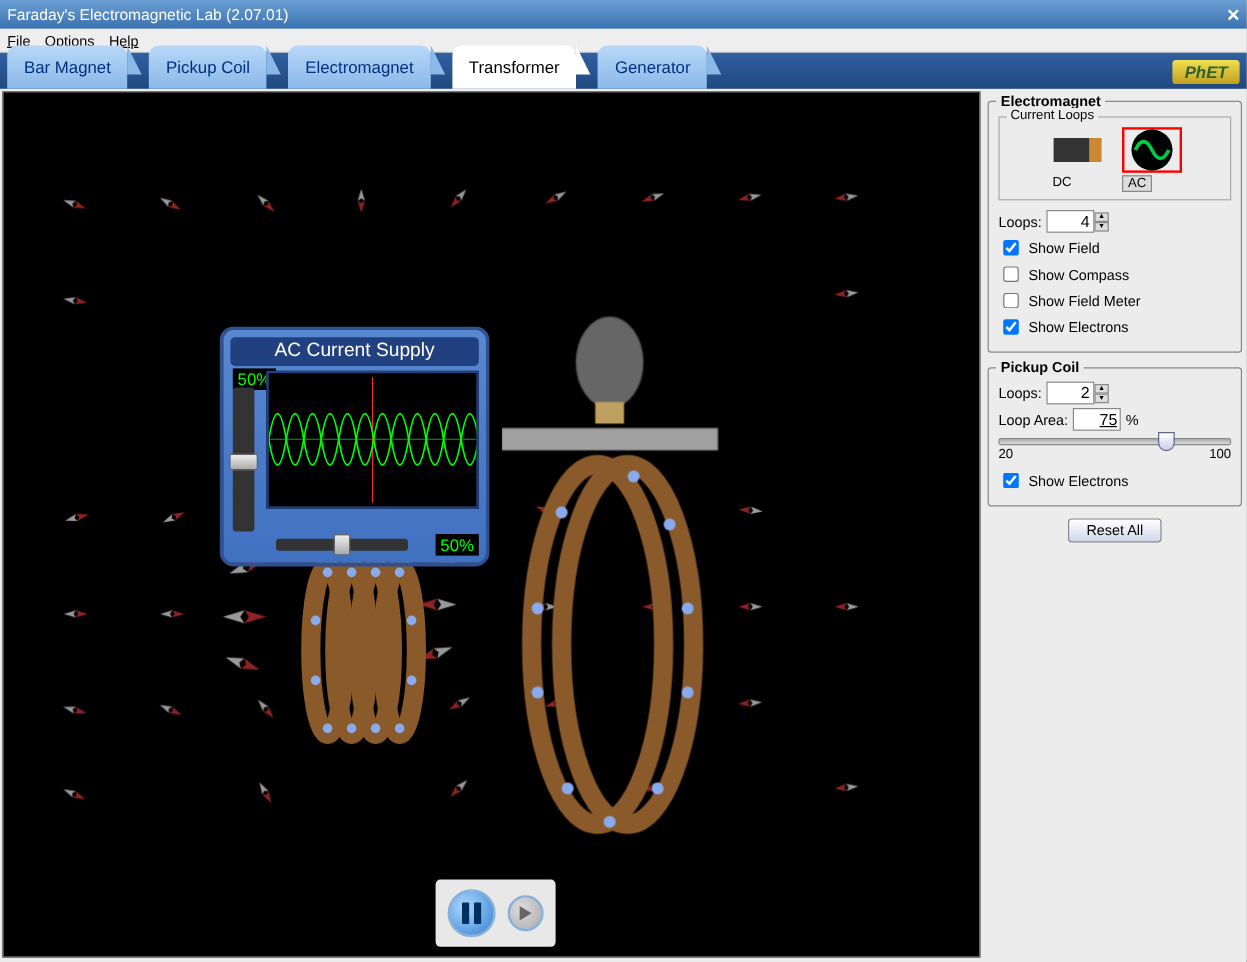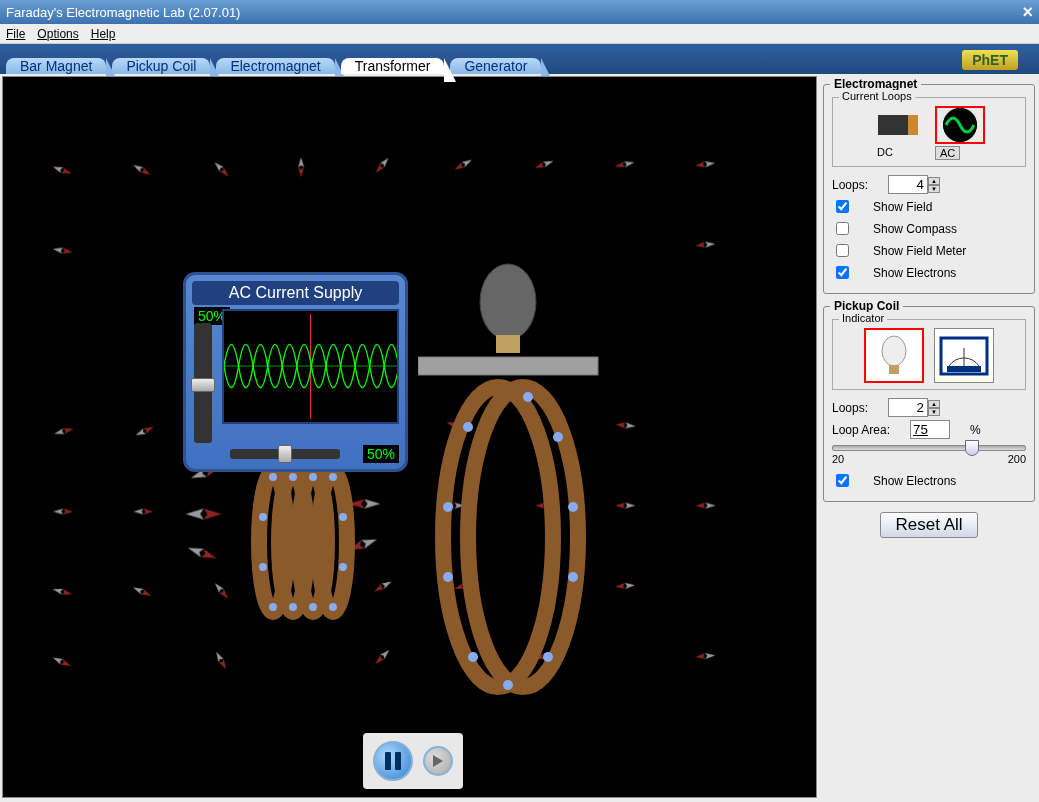--- a/index.html
+++ b/index.html
@@ -9,25 +9,25 @@
   .titlebar { background: linear-gradient(#6b9fd4, #3a72b0); height: 22px; display: flex; align-items: center; padding: 12px 6px; color: #fff; font-size: 13px; justify-content: space-between; }
   .titlebar .close { font-size: 18px; cursor: pointer; font-weight: bold; }
   
   
   .menubar { background: #eeeeee; height: 20px; display: flex; align-items: center; padding: 0 6px; border-bottom: 1px solid #ccc; }
   .menubar span { margin-right: 12px; text-decoration: underline; font-size: 12px; color: #000; cursor: pointer; }
   .menubar span::first-letter { text-decoration: underline; }
   
   
   .tabs { background: linear-gradient(#3060a0,#204880); height: 30px; display: flex; align-items: flex-end; padding: 4px 6px 0 6px; position: relative; }
-  .tab { background: linear-gradient(#b8d8f8,#8ab8e8); color: #003080; padding: 4px 14px; margin-right: 6px; border-radius: 8px 8px 0 0; font-size: 14px; cursor: pointer; height: 16px; display:flex; align-items:center; position: relative; }
+  .tab { background: linear-gradient(#b8d8f8,#8ab8e8); color: #003080; padding: 4px 14px; margin-right: 18px; border-radius: 8px 8px 0 0; font-size: 14px; cursor: pointer; height: 36px; display:flex; align-items:center; position: relative; }
   .tab::after { content:''; position:absolute; right:-12px; top:0; width:0;height:0; border-left:12px solid #8ab8e8; border-top:24px solid transparent; }
   .tab.active { background: #ffffff; color: #000; z-index:2;}
   .tab.active::after { border-left-color:#fff; }
-  .phet-logo { margin-left: auto; background: linear-gradient(#f0e050,#c0a020); color:#306030; font-weight:bold; padding: 2px 10px; border-radius:3px; font-size:14px; position:absolute; right:21px; top:6px;}
+  .phet-logo { margin-left: auto; background: linear-gradient(#f0e050,#c0a020); color:#306030; font-weight:bold; font-style:italic; padding: 2px 10px; border-radius:3px; font-size:14px; position:absolute; right:6px; top:6px;}
   
   
   .main { display: flex; height: 726px; background: #ececec; }
   .sim-area { flex: 1; background: #000; position: relative; margin: 2px; border: 1px solid #888; }
   .right-panel { width: 220px; padding: 4px; display: flex; flex-direction: column; gap: 6px; }
   
   
   .field-bg { position:absolute; inset:0; overflow:hidden; }
   
   
@@ -47,33 +47,33 @@
   .group > .legend { position: absolute; top: -8px; left: 6px; background: #ececec; padding: 0 4px; font-weight: bold; font-size: 12px; }
   .inner-group { border: 1px solid #aaa; padding: 8px 6px 6px 6px; margin: 4px 0 8px 0; position: relative; }
   .inner-group > .legend { position: absolute; top: -8px; left: 6px; background: #ececec; padding: 0 3px; font-size: 11px; }
   .source-row { display:flex; gap:12px; justify-content:center; }
   .source-item { text-align:left; }
   .source-img { width:50px; height:38px; display:flex; align-items:center; justify-content:center; border:1px solid transparent; }
   .source-item.sel .source-img { border: 2px solid #f00; }
   .source-item .lbl { font-size:11px; margin-top:2px; display:inline-block; padding:0 4px;}
   .source-item.sel .lbl { border:1px solid #888; background:#ddd; }
   
-  .row { display:flex; align-items:center; gap:20px; margin:3px 0; font-size:12px; }
+  .row { display:flex; align-items:center; gap:4px; margin:3px 0; font-size:12px; }
   .spinner { display:flex; align-items:center; }
   .spinner input { width:40px; text-align:right; padding:1px 3px; border:1px solid #888; }
   .spinner .btns { display:flex; flex-direction:column; }
   .spinner .btns div { width:12px; height:8px; background:#ddd; border:1px solid #888; font-size:6px; text-align:center; line-height:6px; cursor:pointer;}
   
   input[type=checkbox] { margin-right:4px; }
   
   .slider-track { width: 100%; height: 6px; background: linear-gradient(#aaa,#ddd); border:1px solid #888; border-radius:2px; position:relative; margin: 6px 0 2px 0;}
   .slider-thumb { position:absolute; top:-6px; width:14px; height:16px; background:linear-gradient(#fff,#cce); border:1px solid #668; border-radius: 0 0 7px 7px; }
   .slider-labels { display:flex; justify-content: space-between; font-size:11px; }
   
-  .reset-btn { display:block; margin: 4px auto 0 auto; padding: 2px 14px; background:linear-gradient(#fff,#d0d8e8); border:1px solid #888; border-radius:3px; cursor:pointer; font-size:17px;}
+  .reset-btn { display:block; margin: 4px auto 0 auto; padding: 2px 14px; background:linear-gradient(#fff,#d0d8e8); border:1px solid #888; border-radius:3px; cursor:pointer; font-size:12px;}
   
   
   .play-controls { position:absolute; left:360px; bottom:8px; background:#e8e8e8; padding:8px 10px; border-radius:4px; display:flex; gap:10px; align-items:center; }
   .play-btn { width:40px; height:40px; border-radius:50%; background: radial-gradient(circle at 35% 35%, #b0d8ff,#3080d0); border:2px solid #88b0d8; display:flex; align-items:center; justify-content:center; cursor:pointer;}
   .play-btn.disabled { background: radial-gradient(circle at 35% 35%, #ddd,#aaa); width:30px;height:30px;}
   .pause-icon { display:flex; gap:4px;}
   .pause-icon span { width:6px; height:18px; background:#003060; border-radius:1px;}
   .step-icon { width:0;height:0; border-left:10px solid #666; border-top:6px solid transparent; border-bottom:6px solid transparent;}
   
   
@@ -372,62 +372,43 @@
         </label>
       <label class="row">
           <input type="checkbox" checked="" style="">
           <span>Show Electrons</span>
         </label>
     </div>
 
     <div class="group">
       <div class="legend">Pickup Coil</div>
 
-      <div class="inner-group">
-        <div class="legend">Indicator</div>
-        <div class="ind-row">
-          <div class="ind-item sel">
-            <svg width="30" height="42">
-                <ellipse cx="15" cy="16" rx="12" ry="15" fill="#eee" stroke="#999"></ellipse>
-                <rect x="10" y="30" width="10" height="9" fill="#c0a060"></rect>
-              </svg>
-          </div>
-          <div class="ind-item" style="background:linear-gradient(#fff,#ffe);">
-            <svg width="50" height="40">
-                <rect x="2" y="2" width="46" height="36" fill="#fff" stroke="#003080" stroke-width="3"></rect>
-                <path d="M10,30 A18,18 0 0 1 40,30" stroke="#333" fill="none"></path>
-                <line x1="25" y1="30" x2="25" y2="12" stroke="#333"></line>
-                <rect x="8" y="30" width="34" height="6" fill="#003080"></rect>
-              </svg>
-          </div>
-        </div>
-      </div>
 
       <div class="row">
         <span>Loops:</span>
         <div class="spinner">
           <input value="2" style="">
           <div class="btns">
               <div>▲</div>
               <div>▼</div>
             </div>
         </div>
       </div>
 
       <div class="row">
         <span>Loop Area:</span>
-        <input style="width: 40px; text-align: left; border: 1px solid rgb(136, 136, 136); text-decoration: underline;" value="75">
+        <input style="width: 40px; text-align: right; border: 1px solid rgb(136, 136, 136); text-decoration: underline;" value="75">
         <span>%</span>
       </div>
       <div class="slider-track">
         <div class="slider-thumb" style="left:69%;"></div>
       </div>
       <div class="slider-labels">
         <span>20</span>
-        <span>200</span>
+        <span>100</span>
       </div>
 
       <label class="row" style="margin-top:6px;">
           <input type="checkbox" checked="" style="">
           <span>Show Electrons</span>
         </label>
     </div>
 
     <button class="reset-btn">Reset All</button>
   </div>

